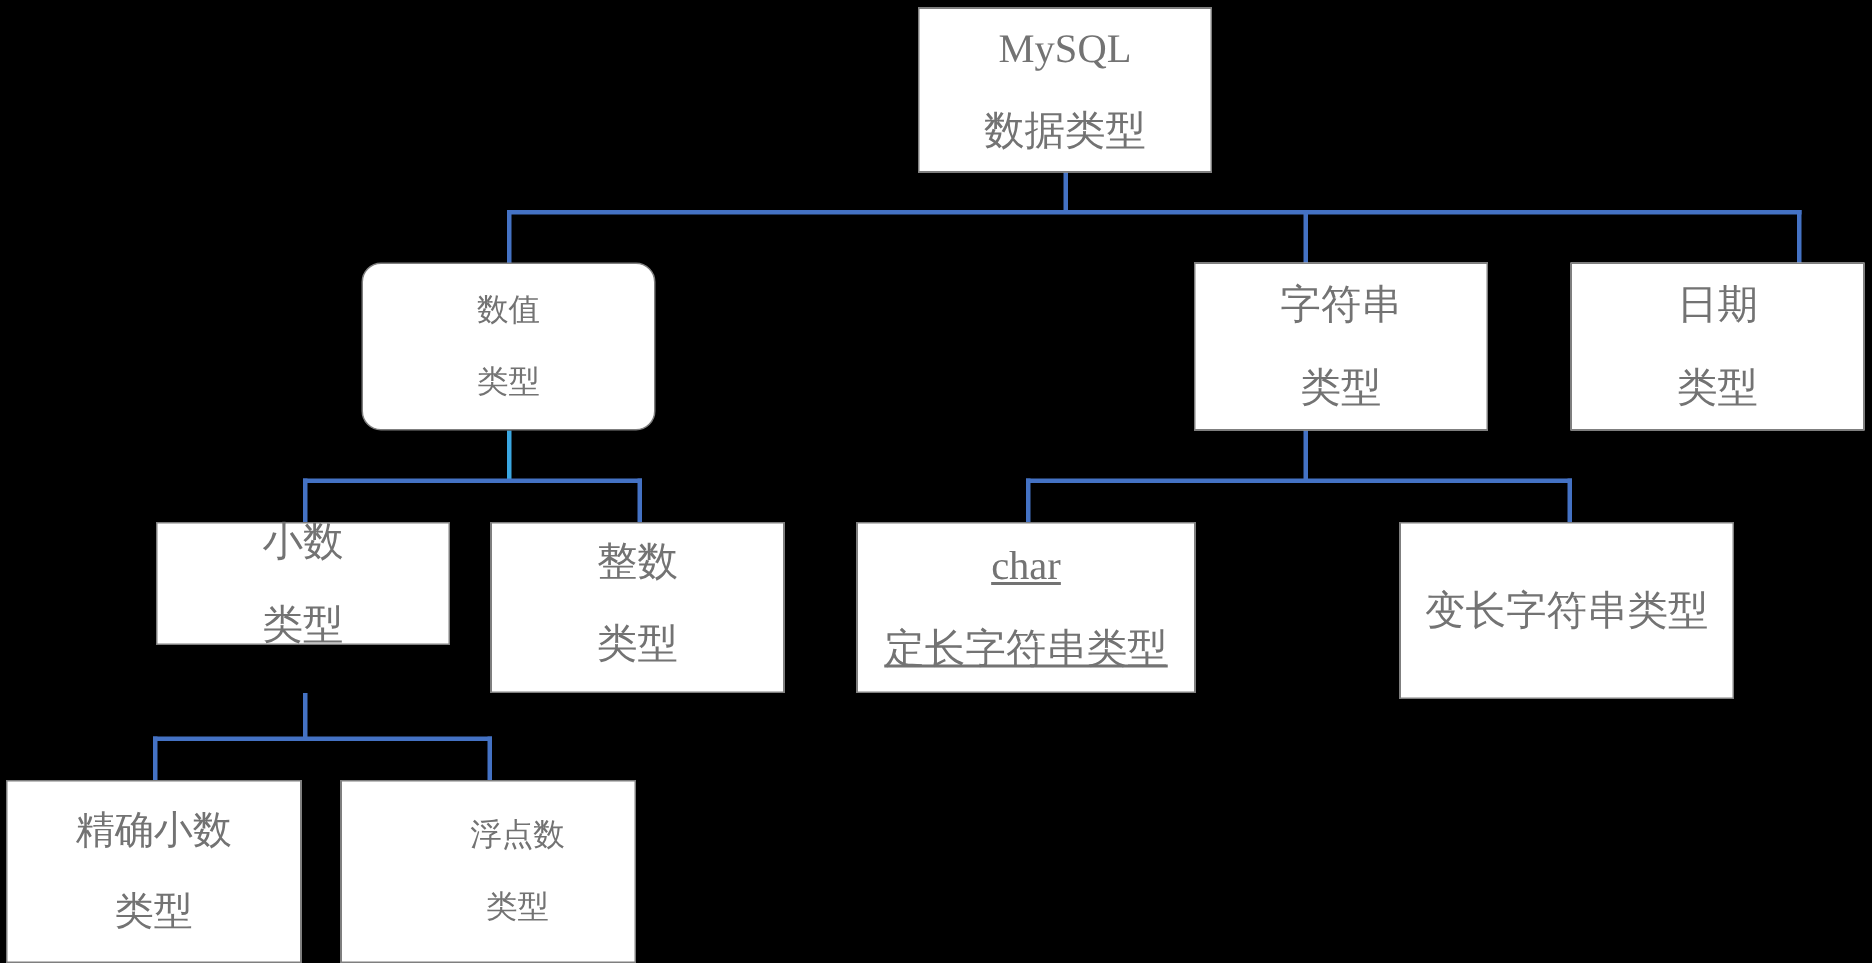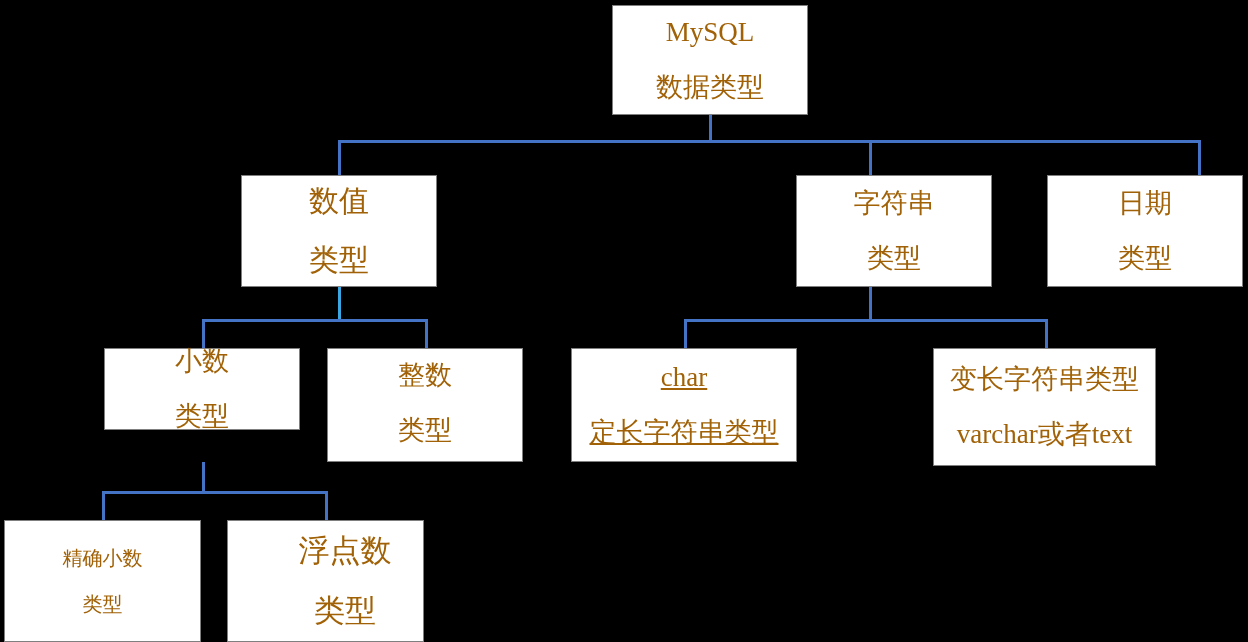--- a/index.html
+++ b/index.html
@@ -19,45 +19,45 @@
     left: 0;
     top: 0;
     width: 1248px;
     height: 642px;
   }
   .node {
     position: absolute;
     background: #ffffff;
     border: 1px solid #7f7f7f;
     box-sizing: border-box;
-    color: #a16207;
+    color: #737373;
     display: flex;
     flex-direction: column;
     align-items: center;
     justify-content: center;
     line-height: 1.22;
     text-align: center;
     z-index: 3;
     gap: 22px;
   }
   .node .line1, .node .line2 {
     display: block;
     white-space: nowrap;
   }
   
   .n-root   { left: 612px; top: 5px;   width: 196px; height: 110px; font-size: 27px; }
-  .n-num    { left: 241px; top: 175px; width: 196px; height: 112px; font-size: 30px; }
+  .n-num    { left: 241px; top: 175px; width: 196px; height: 112px; font-size: 21px; border-radius: 13px; }
   .n-str    { left: 772px; top: 175px; width: 196px; height: 112px; font-size: 27px; margin-left: 24px; }
   .n-date   { left: 1047px;top: 175px; width: 196px; height: 112px; font-size: 27px; text-align: center; }
   .n-dec    { left: 104px; top: 348px; width: 196px; height: 82px; font-size: 27px; }
   .n-int    { left: 327px; top: 348px; width: 196px; height: 114px; font-size: 27px; font-family: Liberation Mono, monospace; }
   .n-char   { left: 571px; top: 348px; width: 226px; height: 114px; font-size: 27px; text-decoration: underline; }
   .n-var    { left: 933px; top: 348px; width: 223px; height: 118px; font-size: 27px; font-family: Liberation Serif, serif; }
-  .n-exact  { left: 4px;   top: 520px; width: 197px; height: 122px; font-size: 20px; }
-  .n-float  { left: 227px; top: 520px; width: 197px; height: 122px; font-size: 31px; padding-left: 39px; }
+  .n-exact  { left: 4px;   top: 520px; width: 197px; height: 122px; font-size: 26px; }
+  .n-float  { left: 227px; top: 520px; width: 197px; height: 122px; font-size: 21px; padding-left: 39px; }
 
   
   .conn {
     position: absolute;
     z-index: 1;
   }
   .h { height: 3px; }
   .v { width: 3px; }
   .c-dark  { background: #4472c4; }
   .c-light { background: #3aa7e2; }
@@ -118,21 +118,20 @@
     <span class="line2">类型</span>
   </div>
 
   <div class="node n-char">
     <span class="line1">char</span>
     <span class="line2">定长字符串类型</span>
   </div>
 
   <div class="node n-var">
     <span class="line1">变长字符串类型</span>
-    <span class="line2">varchar或者text</span>
   </div>
 
   <div class="node n-exact">
     <span class="line1">精确小数</span>
     <span class="line2">类型</span>
   </div>
 
   <div class="node n-float">
     <span class="line1">浮点数</span>
     <span class="line2">类型</span>

